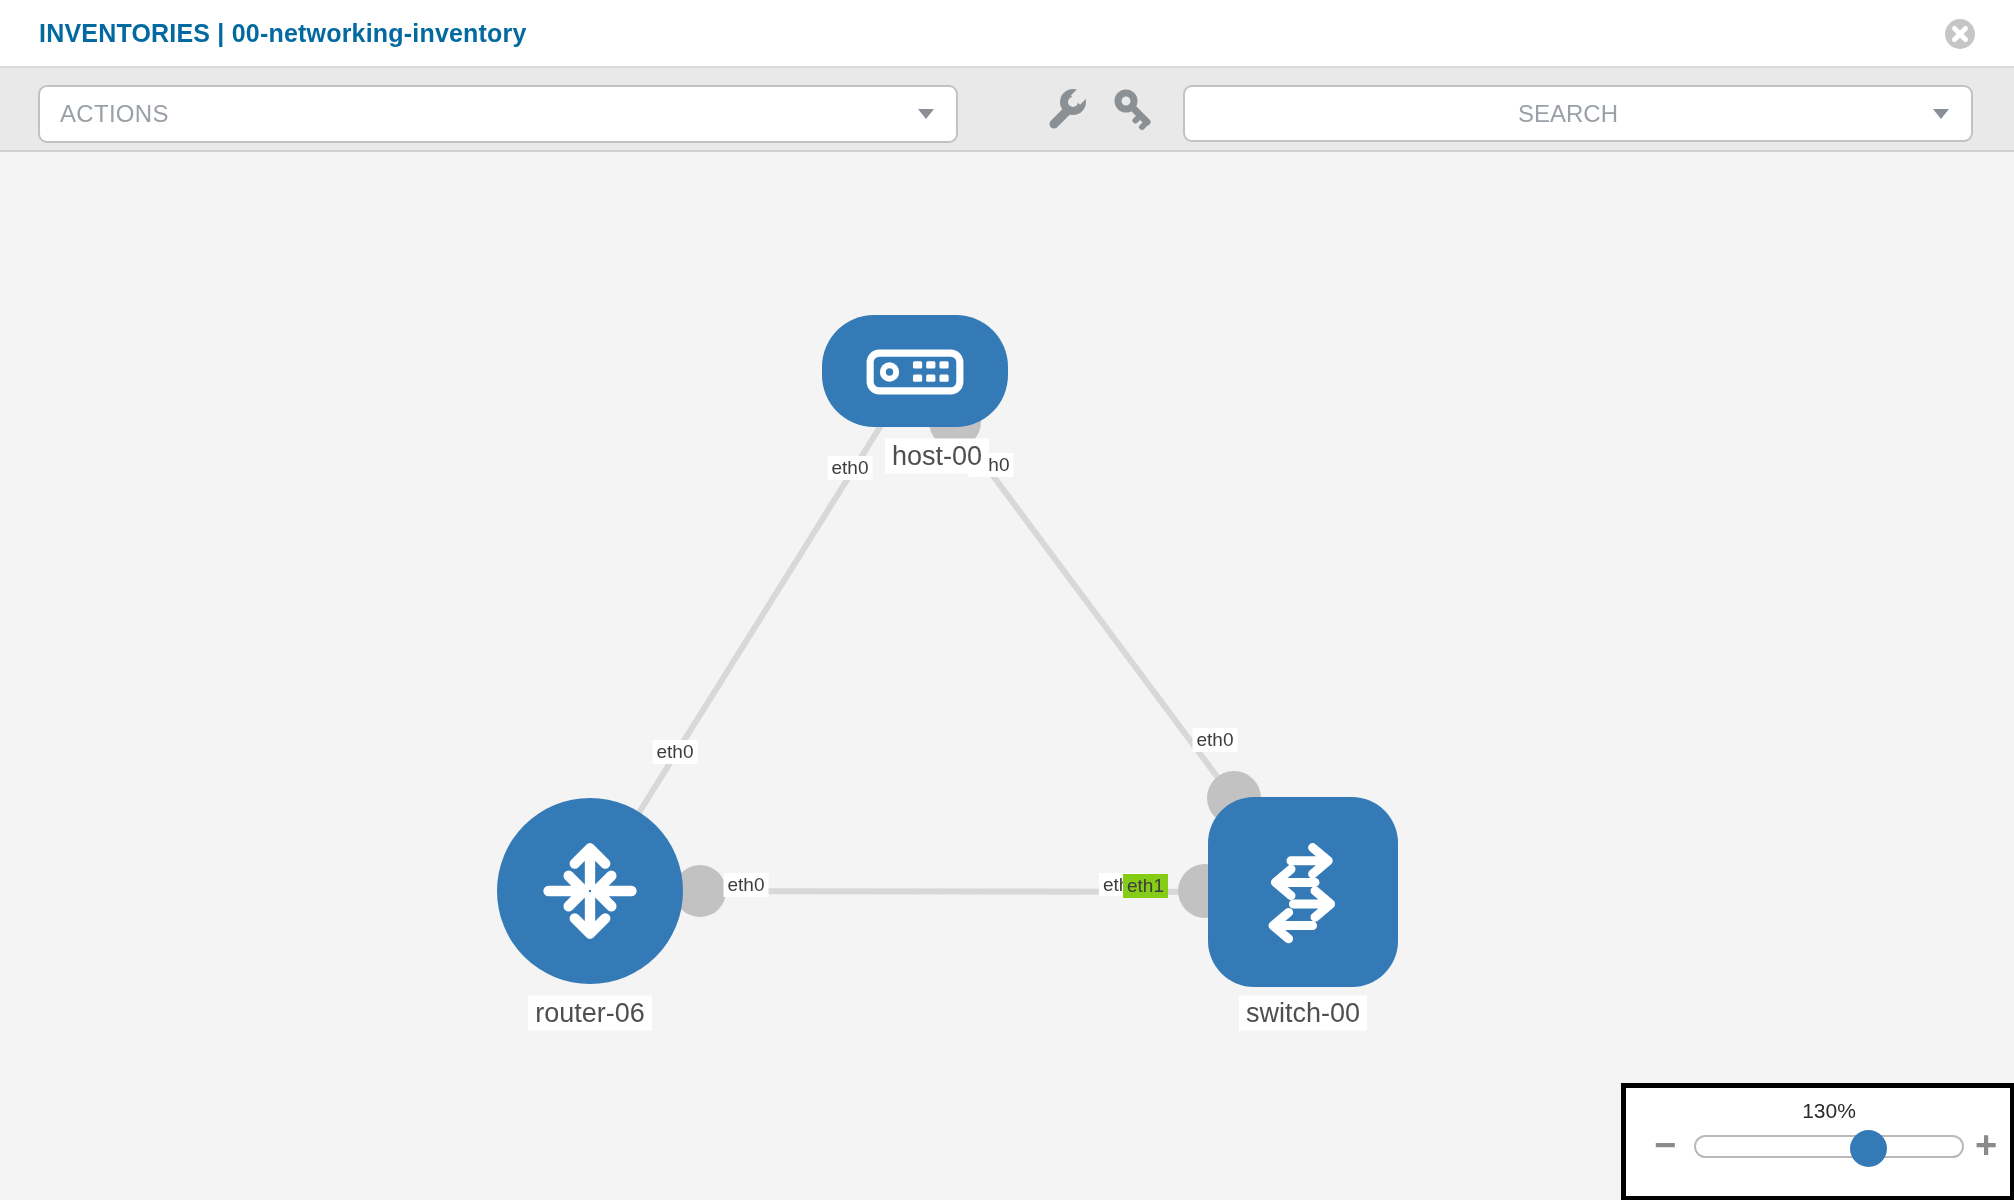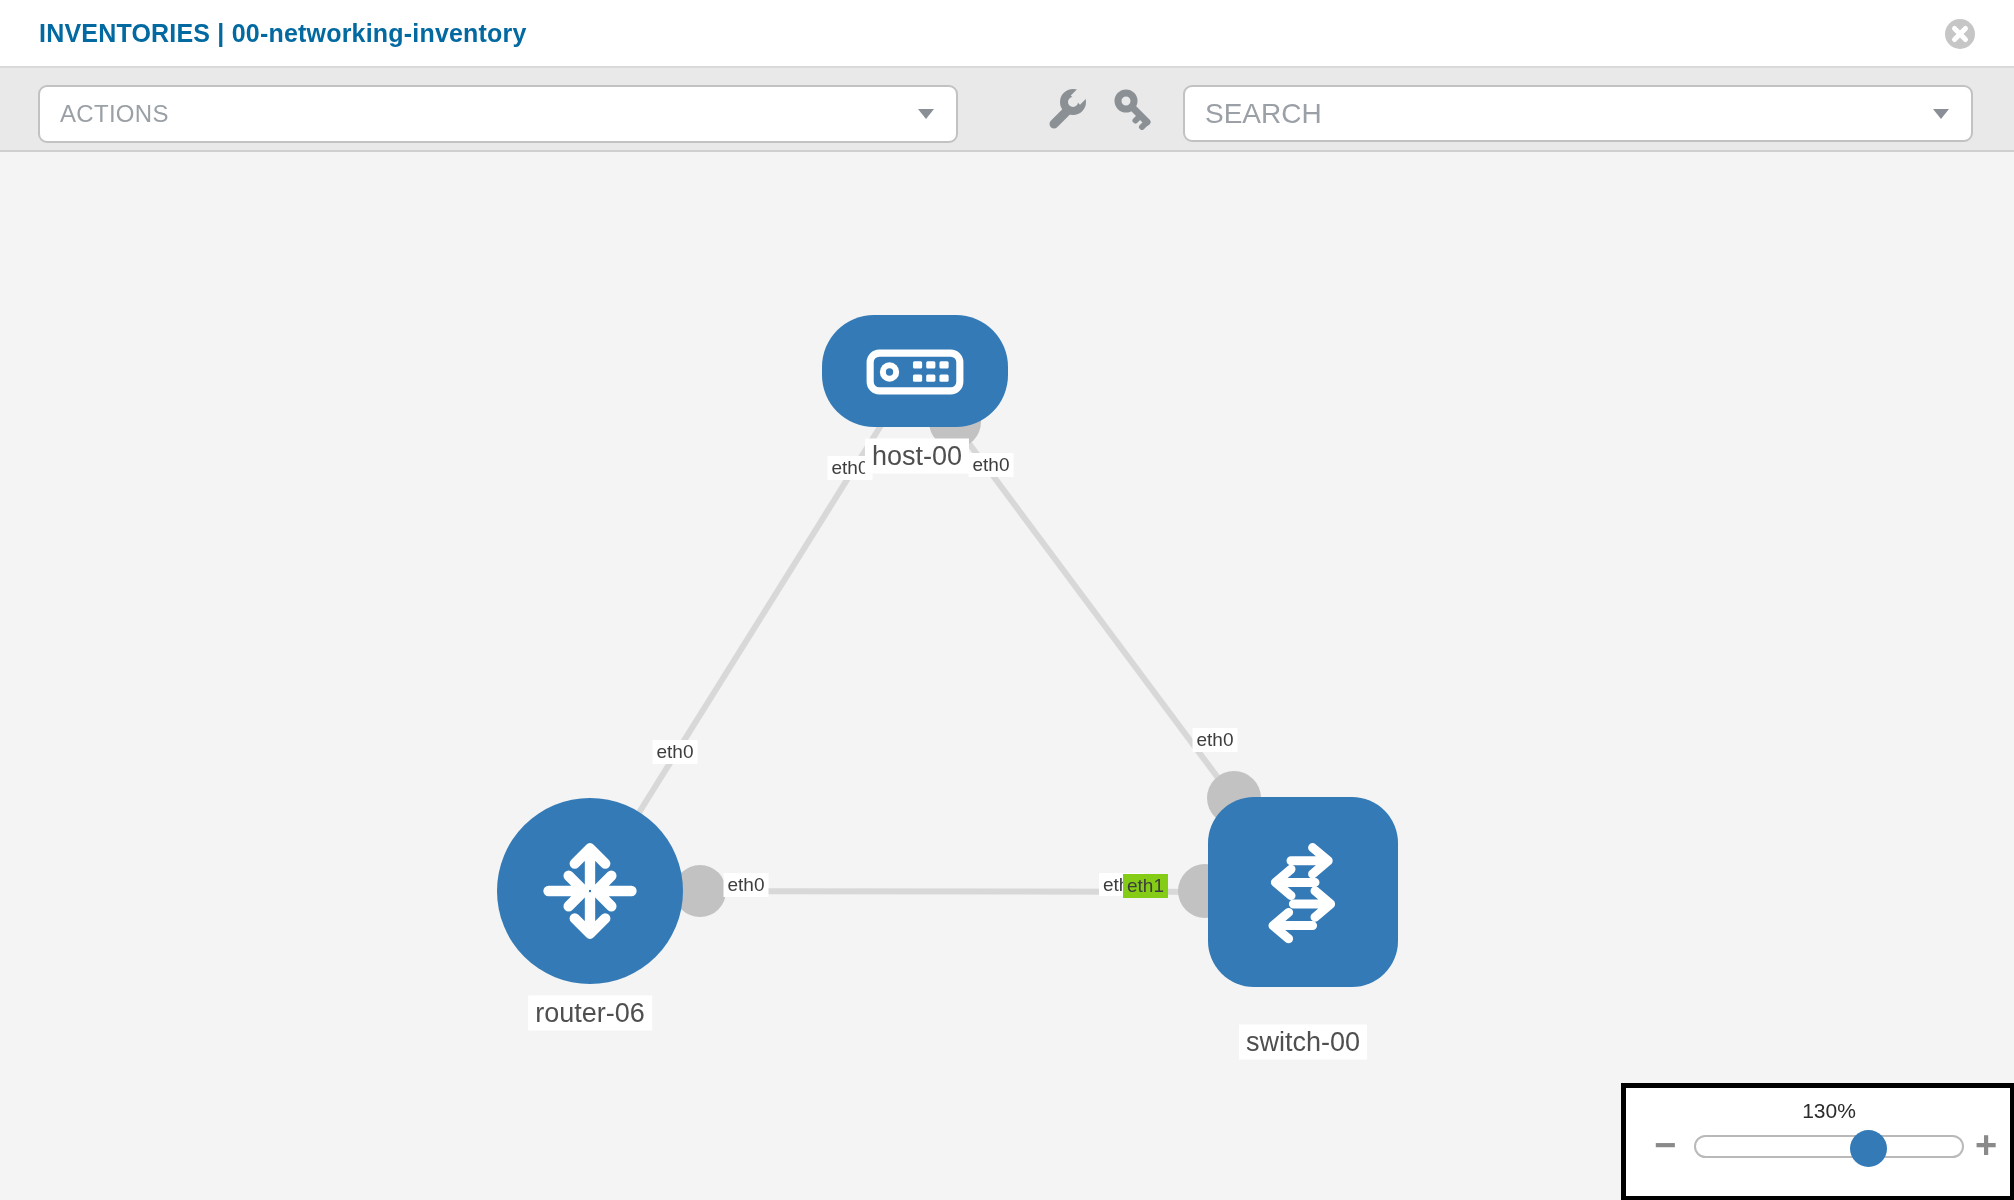--- a/index.html
+++ b/index.html
@@ -25,22 +25,22 @@
   .select-box{
     position:absolute;background:#ffffff;border:2px solid #c2c2c2;border-radius:9px;
     display:flex;align-items:center;box-sizing:border-box;
   }
   .actions-box{left:38px;top:17px;width:920px;height:58px;}
   .search-box{left:1183px;top:17px;width:790px;height:57px;}
   .select-label{
     margin-left:20px;font-size:24px;color:#9aa0a6;flex:1;letter-spacing:.3px;
   }
   .search-input{
-    margin-left:18px;font-size:28px;color:#6a6f75;flex:1;border:none;outline:none;
-    background:transparent;font-family:"Liberation Sans","DejaVu Sans",sans-serif;
+    margin-left:18px;font-size:24px;color:#6a6f75;flex:1;border:none;outline:none;
+    background:transparent;font-family:"Liberation Sans","DejaVu Sans",sans-serif;text-align:center;
   }
   .search-input::placeholder{color:#9aa0a6;opacity:1;}
   .caret-down{
     width:0;height:0;border-left:8px solid transparent;border-right:8px solid transparent;
     border-top:10px solid #8a8f95;margin-right:22px;
   }
   .tool-icon{position:absolute;top:20px;width:42px;height:42px;cursor:pointer;}
   .wrench-pos{left:1045px;}
   .key-pos{left:1112px;}
   
@@ -163,23 +163,23 @@
 
   <div class="node node-switch">
     <svg width="120" height="120" viewBox="0 0 100 100" fill="none" stroke="#ffffff" stroke-width="7.5" stroke-linecap="round" stroke-linejoin="round">
       <path d="M40,24 L70,24 M58,13 L71,24 L58,35"></path>
       <path d="M60,42 L28,42 M40,31 L27,42 L40,53"></path>
       <path d="M42,60 L72,60 M60,49 L73,60 L60,71"></path>
       <path d="M58,78 L26,78 M38,67 L25,78 L38,89"></path>
     </svg>
   </div>
 
-  <div class="node-label" style="left:917px;top:304px;">host-00</div>
+  <div class="node-label" style="left:937px;top:304px;">host-00</div>
   <div class="node-label" style="left:590px;top:861px;">router-06</div>
-  <div class="node-label" style="left:1303px;top:861px;margin-top:29px;">switch-00</div>
+  <div class="node-label" style="left:1303px;top:861px;">switch-00</div>
 
   <div class="iface-label" style="left:850px;top:316px;">eth0</div>
   <div class="iface-label" style="left:991px;top:313px;">eth0</div>
   <div class="iface-label" style="left:675px;top:600px;">eth0</div>
   <div class="iface-label" style="left:1215px;top:588px;">eth0</div>
   <div class="iface-label" style="left:746px;top:733px;">eth0</div>
   <div class="iface-pair" style="left:1099px;top:733px;">
     <span class="under">eth0</span>
     <span class="over">eth1</span>
   </div>

